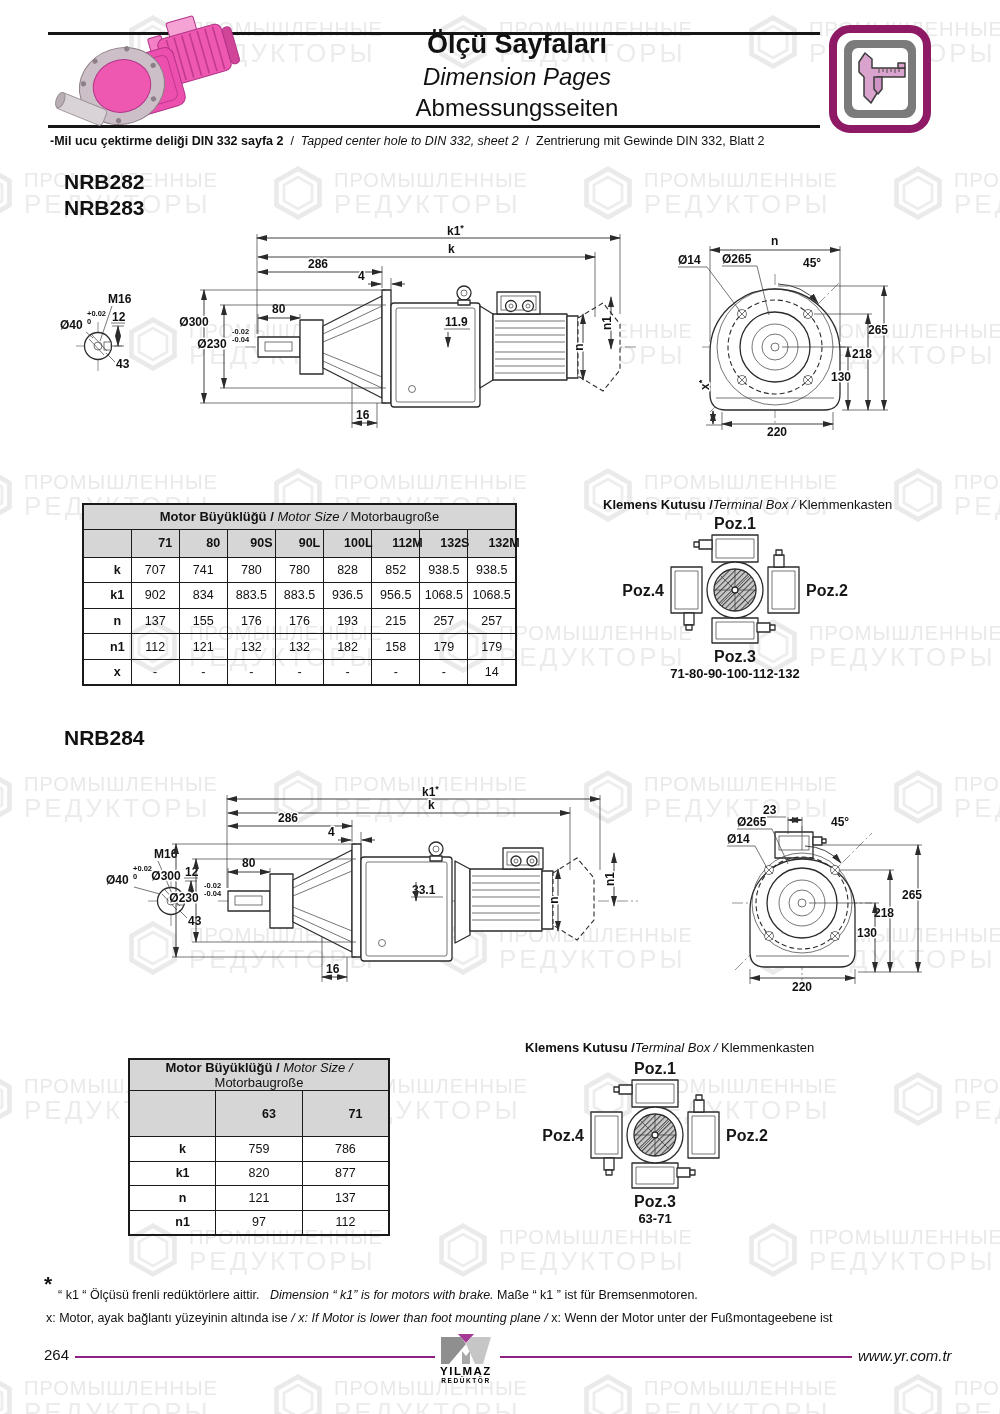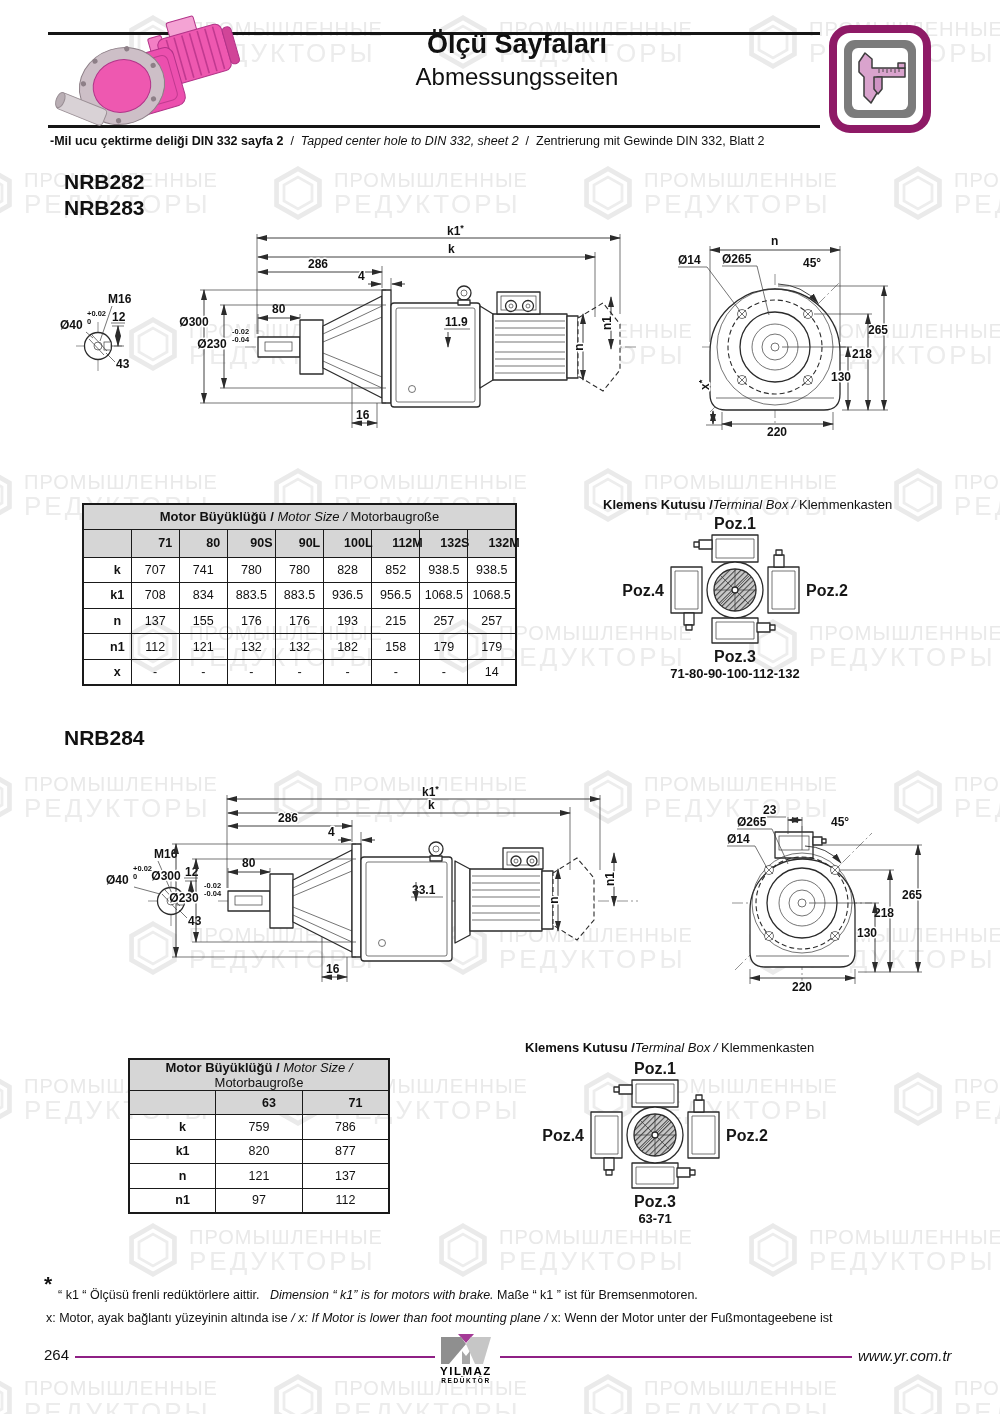--- a/index.html
+++ b/index.html
@@ -408,20 +408,21 @@
           <div class="wm2">РЕДУКТОРЫ</div>
         </div>
       </div>
     </div>
 
   <div class="hrule" style="top:32px"></div>
   <div class="hrule" style="top:125px"></div>
 
   <div class="titleblock">
     <div class="t1">Ölçü Sayfaları</div>
+    <div class="t2">Dimension Pages</div>
     <div class="t3">Abmessungsseiten</div>
   </div>
 
   <svg class="abs fg" style="left:50px;top:12px" width="200" height="124" viewBox="0 0 200 124">
     <g transform="rotate(-16 140 45)">
       <rect x="126" y="6" width="28" height="16" rx="2" fill="#f4a3d4" stroke="#b23389"></rect>
       <rect x="104" y="16" width="14" height="56" rx="2" fill="#f37fc4" stroke="#b23389"></rect>
       <rect x="112" y="20" width="66" height="48" rx="7" fill="#ee58b0" stroke="#b23389"></rect>
       <g stroke="#c13a90" stroke-width="1.6">
         <line x1="122" y1="22" x2="122" y2="66"></line>
@@ -688,21 +689,21 @@
           <td>741</td>
           <td>780</td>
           <td>780</td>
           <td>828</td>
           <td>852</td>
           <td>938.5</td>
           <td>938.5</td>
         </tr>
         <tr style="height: 25.6px;">
           <th>k1</th>
-          <td>708</td>
+          <td>902</td>
           <td>834</td>
           <td>883.5</td>
           <td>883.5</td>
           <td>936.5</td>
           <td>956.5</td>
           <td>1068.5</td>
           <td>1068.5</td>
         </tr>
         <tr style="height: 25.6px;">
           <th>n</th>
@@ -962,21 +963,21 @@
     </g>
   </svg>
 
   <table class="dimtable ttl" id="table2" style="left:128px;top:1058px;width:262px">
     <thead>
       <tr class="trow" style="height:26px">
         <th class="title-cell" colspan="3"><b>Motor Büyüklüğü /</b> <i>Motor Size /</i> <span>Motorbaugroße</span></th>
       </tr>
     </thead>
     <tbody>
-        <tr class="head-row" style="height: 24px;">
+        <tr class="head-row" style="height: 46px;">
           <th style="width: 49px;"></th>
           <th>63</th>
           <th>71</th>
         </tr>
         <tr style="height: 24.5px;">
           <th>k</th>
           <td>759</td>
           <td>786</td>
         </tr>
         <tr style="height: 24.5px;">

